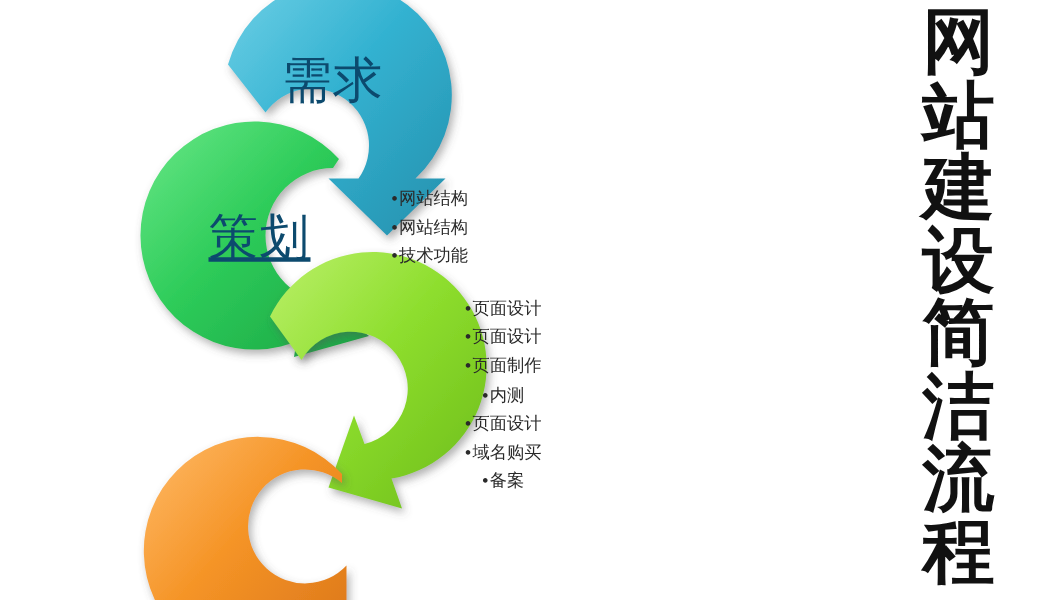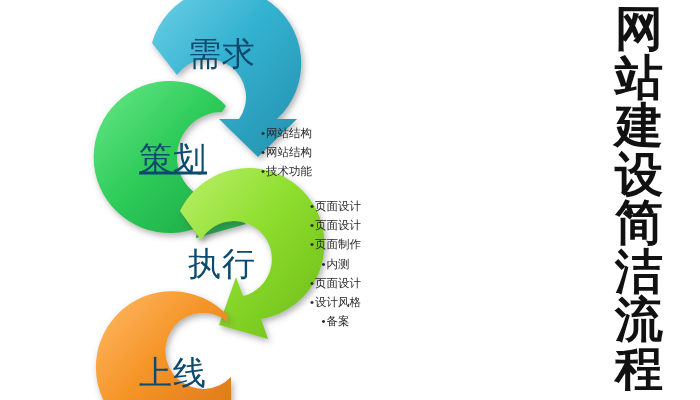--- a/index.html
+++ b/index.html
@@ -170,37 +170,35 @@
         <path d="M 228 316
                  A 76 76 0 1 0 231 415
                  L 231 377
                  A 38 38 0 1 1 228 322
                  Z" fill="url(#gradOrange)"></path>
       </g>
     </svg>
 
     <div class="stage-label" id="label-xuqiu">需求</div>
     <div class="stage-label" id="label-cehua">策划</div>
-    <div class="stage-label" id="label-zhixing">执行</div>
-    <div class="stage-label" id="label-shangxian">上线</div>
   </div>
 
   <ul class="bullet-list" id="bullets-planning">
     <li><span class="bullet-dot">•</span><span>网站结构</span></li>
     <li><span class="bullet-dot">•</span><span>网站结构</span></li>
     <li><span class="bullet-dot">•</span><span>技术功能</span></li>
   </ul>
 
   <ul class="bullet-list" id="bullets-execution">
     <li><span class="bullet-dot">•</span><span>页面设计</span></li>
     <li><span class="bullet-dot">•</span><span>页面设计</span></li>
     <li><span class="bullet-dot">•</span><span>页面制作</span></li>
     <li><span class="bullet-dot">•</span><span>内测</span></li>
     <li><span class="bullet-dot">•</span><span>页面设计</span></li>
-    <li><span class="bullet-dot">•</span><span>设计风格</span></li>
+    <li><span class="bullet-dot">•</span><span>域名购买</span></li>
     <li><span class="bullet-dot">•</span><span>备案</span></li>
   </ul>
 
   <div id="title-vertical">
     <span class="tchar">网</span>
     <span class="tchar">站</span>
     <span class="tchar">建</span>
     <span class="tchar">设</span>
     <span class="tchar">简</span>
     <span class="tchar">洁</span>

